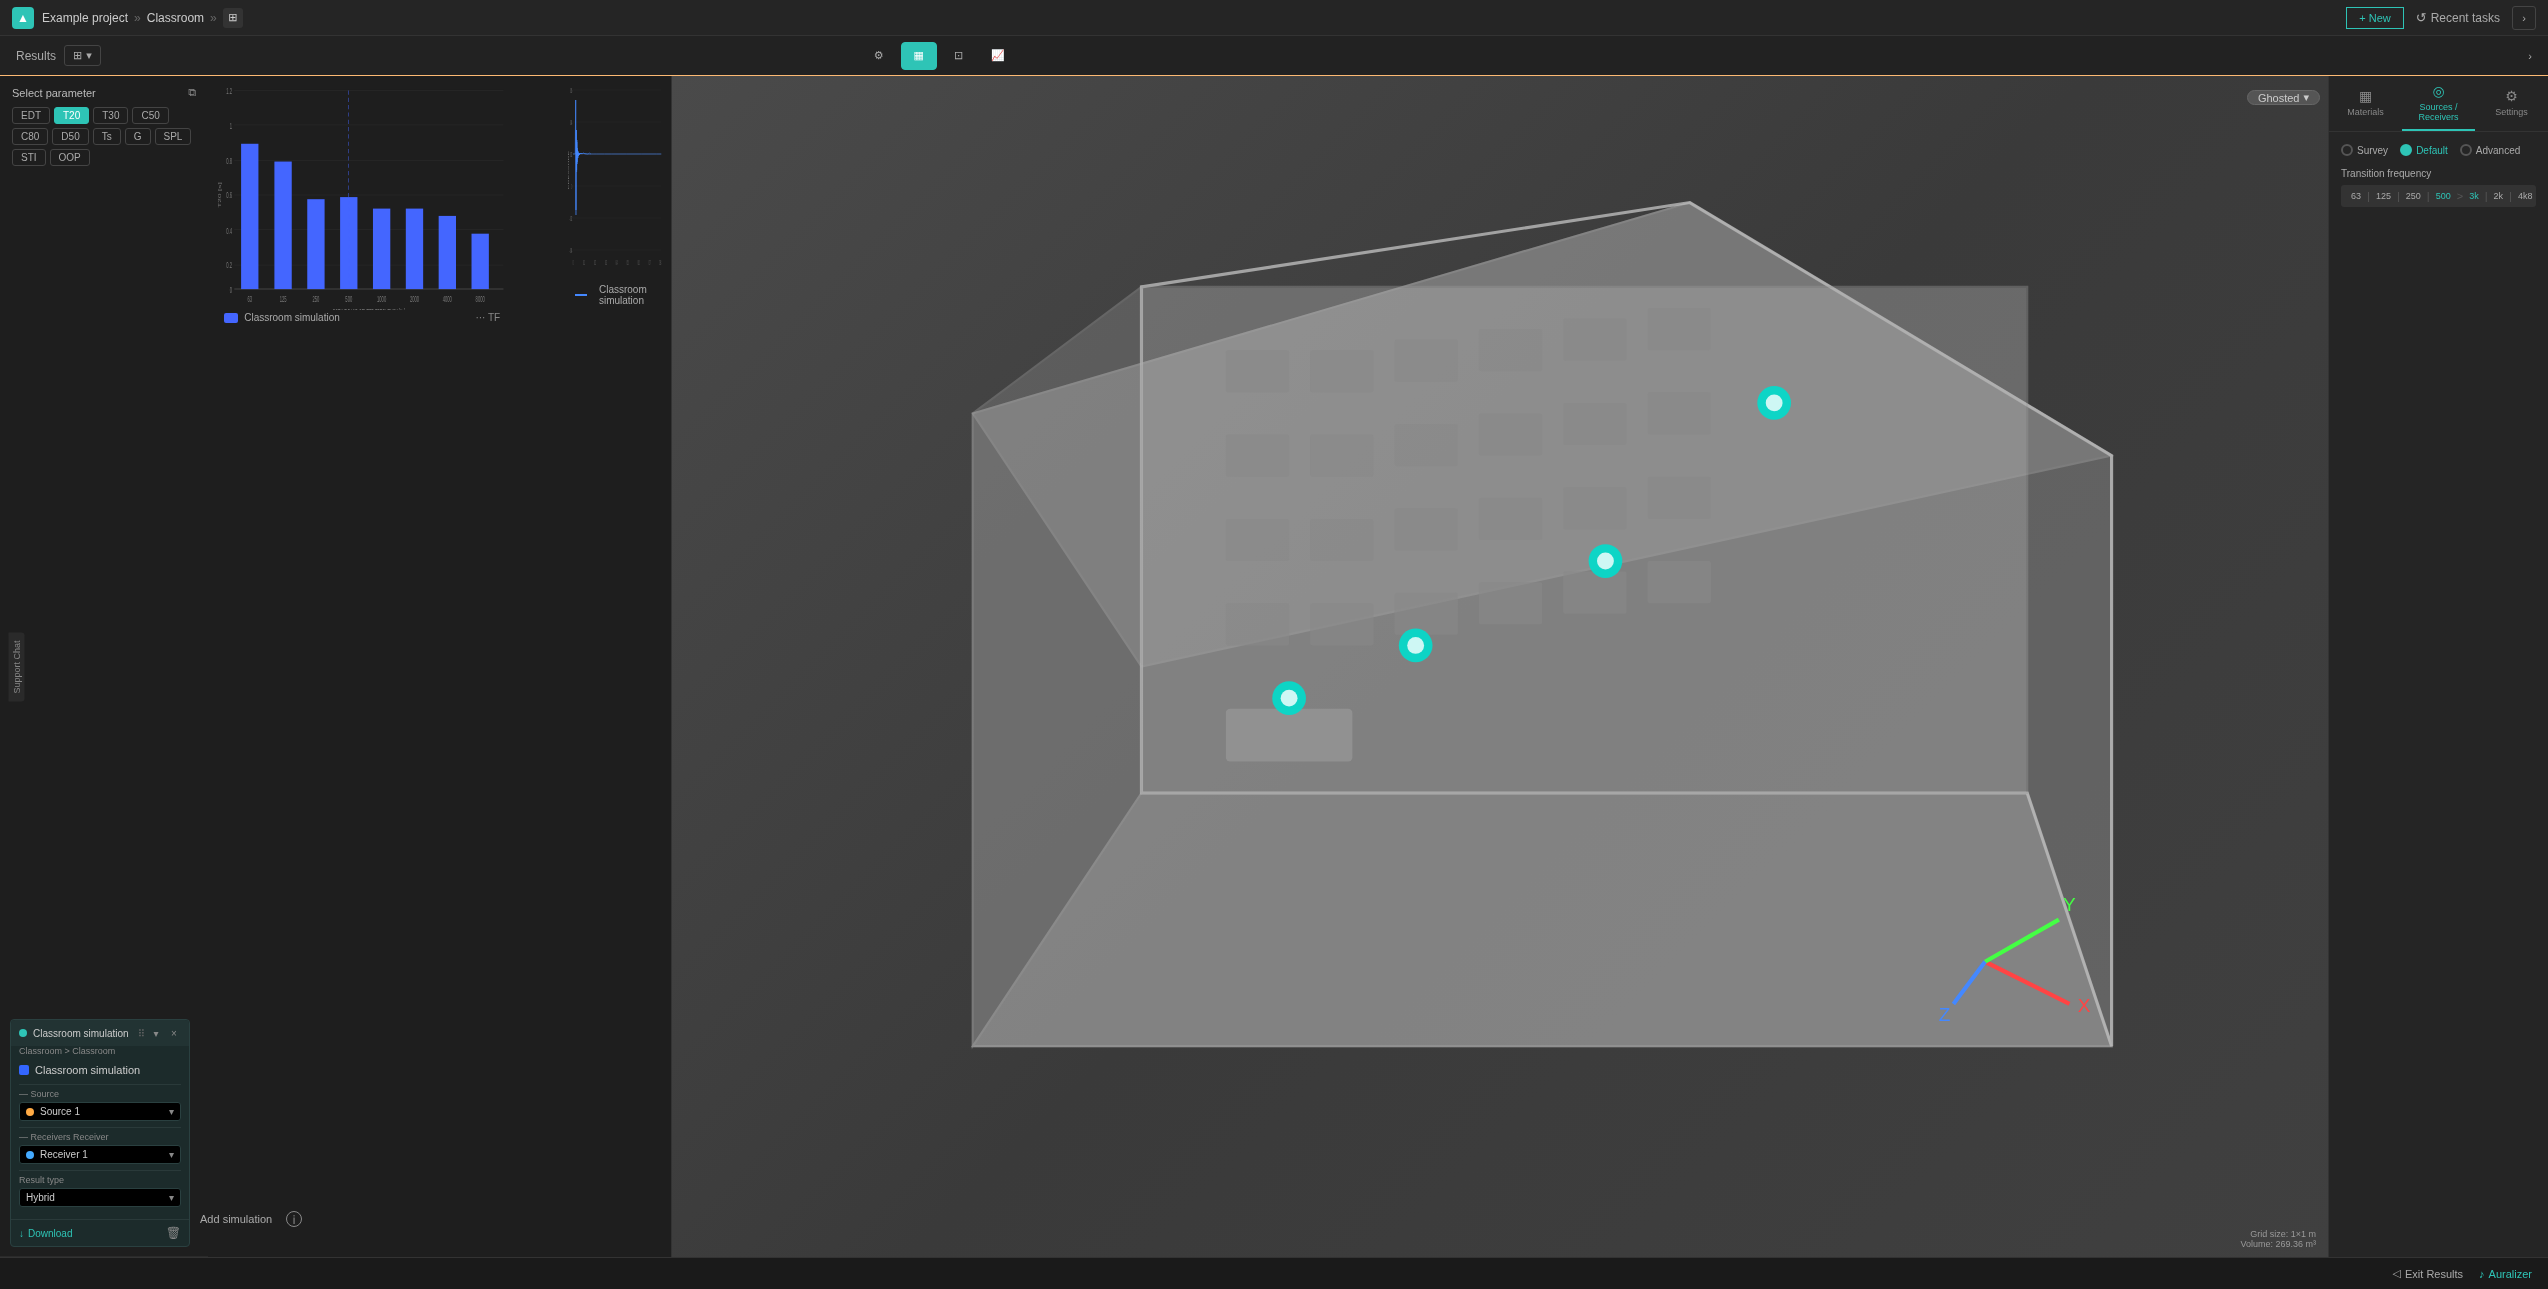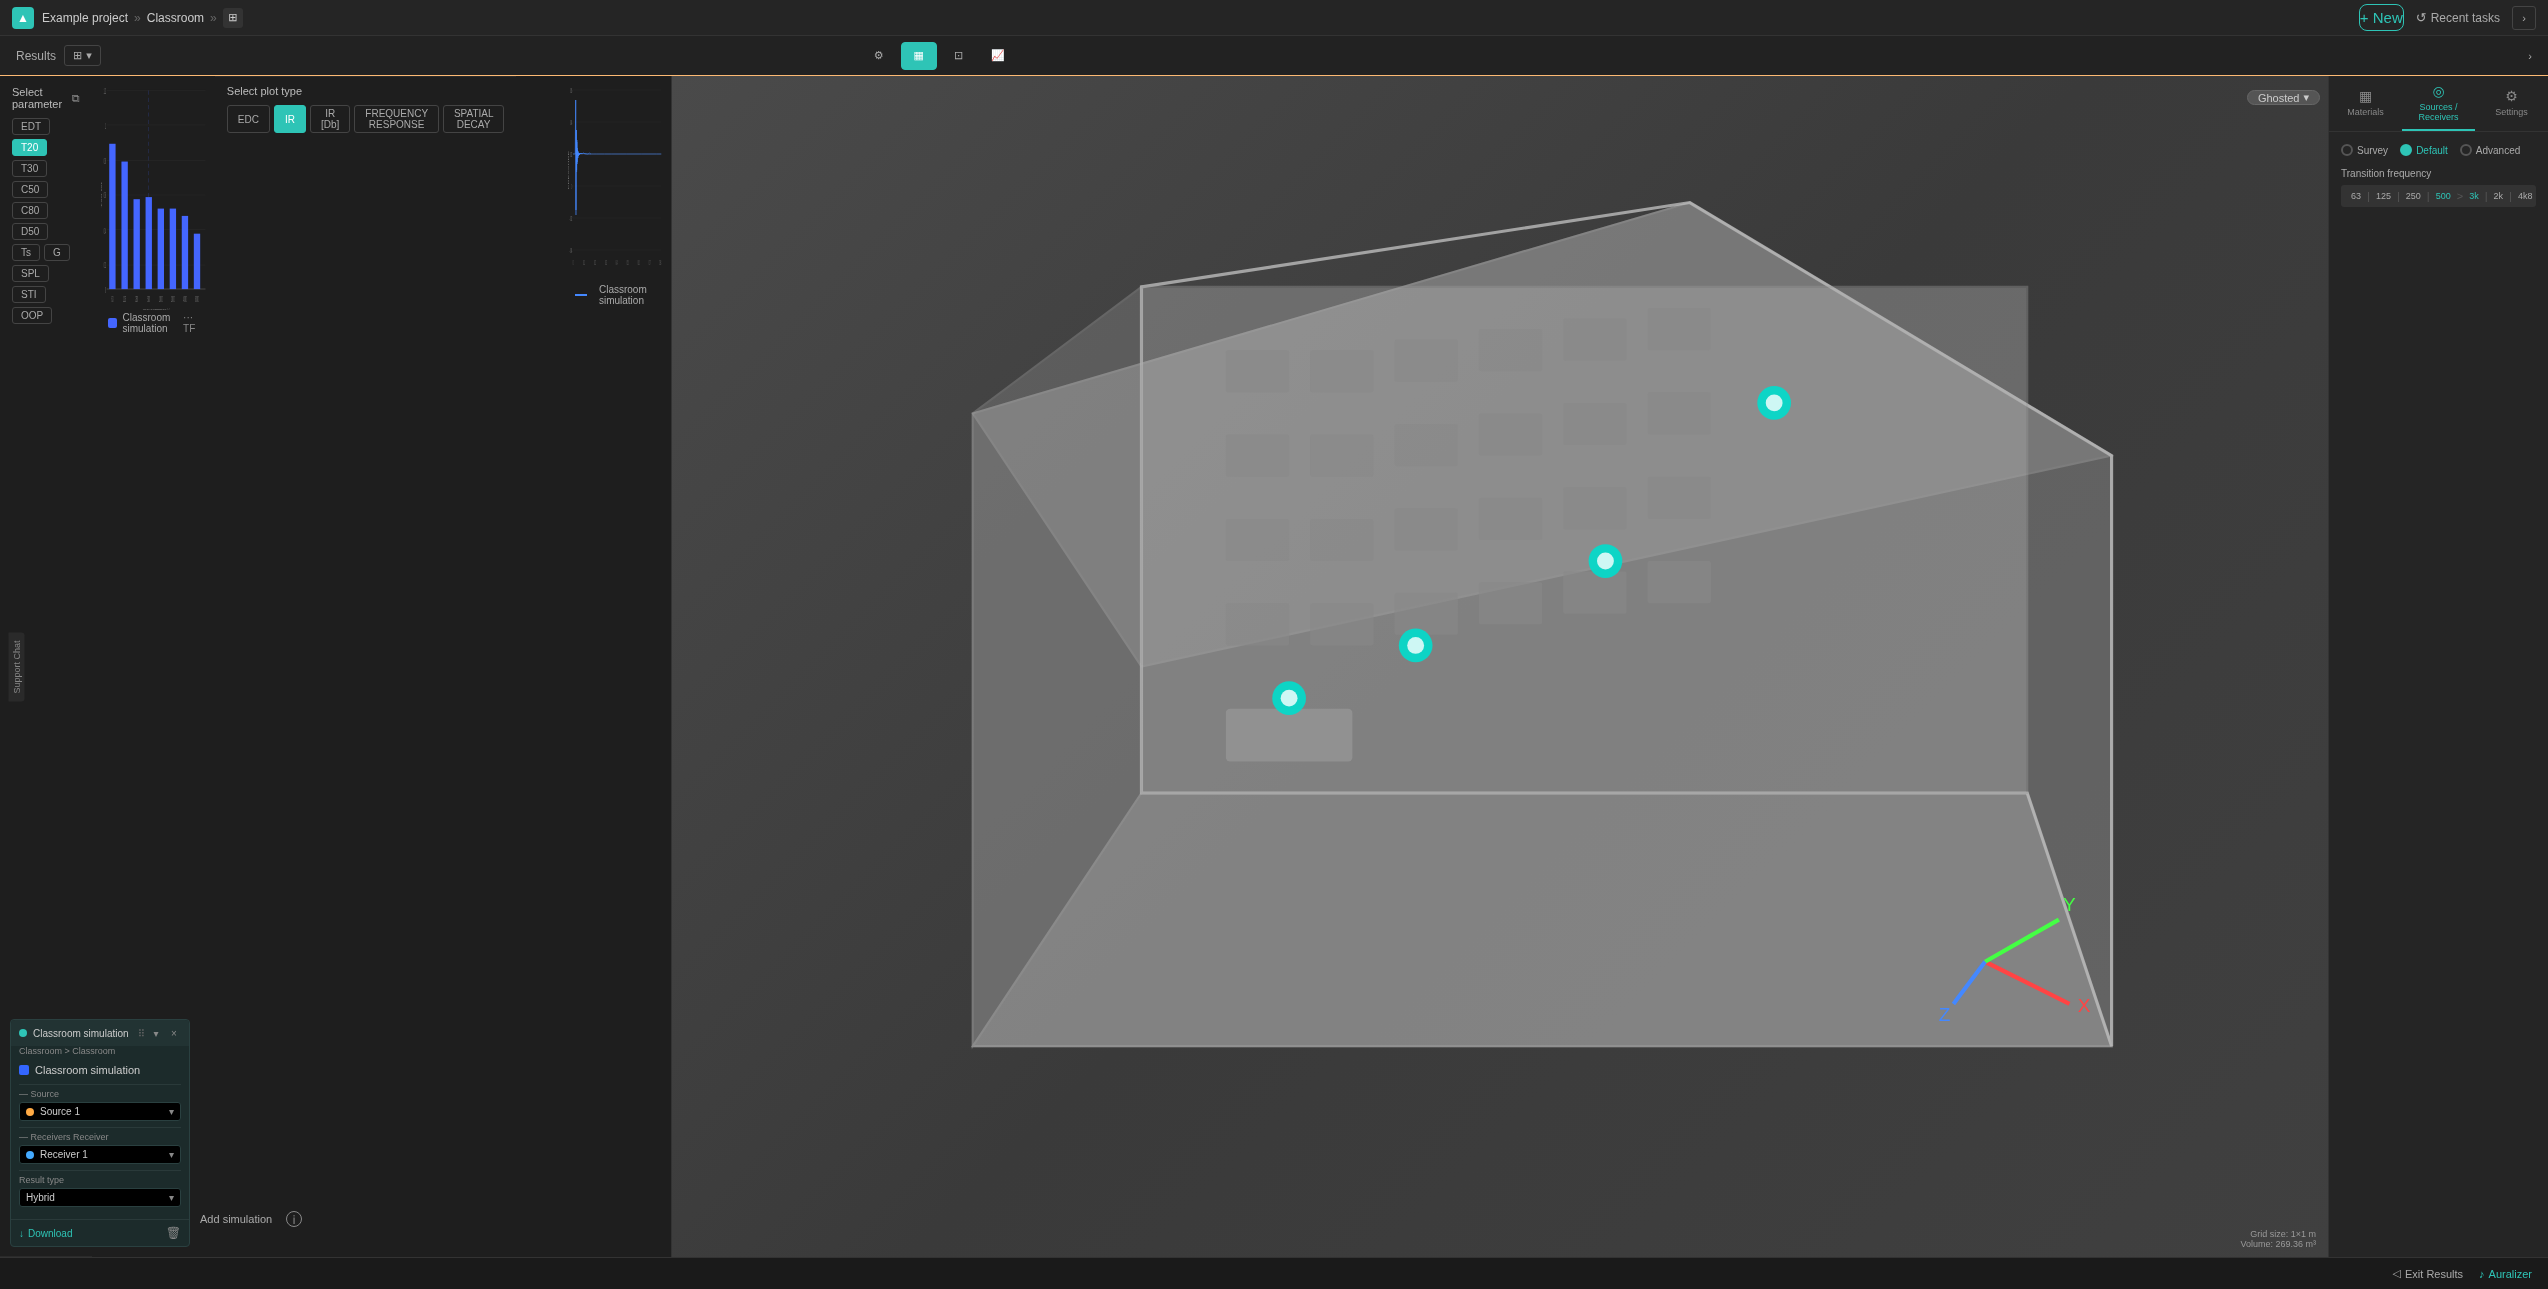--- a/index.html
+++ b/index.html
@@ -46,24 +46,24 @@
       cursor: pointer;
     }
     .top-bar-right {
       margin-left: auto;
       display: flex; align-items: center; gap: 12px;
     }
     .btn-new {
       background: transparent;
       border: 1px solid #2ec4b6;
       color: #2ec4b6;
-      padding: 4px 0;
-      border-radius: 8px;
-      cursor: pointer;
-      font-size: 15px;
+      padding: 4px 12px;
+      border-radius: 0;
+      cursor: pointer;
+      font-size: 11px;
     }
     .recent-tasks {
       color: #aaa; font-size: 12px;
       display: flex; align-items: center; gap: 4px;
       cursor: pointer;
     }
     .expand-btn {
       width: 24px; height: 24px;
       border: 1px solid #444;
       border-radius: 3px;
@@ -533,32 +533,20 @@
           <text x="335" y="225" fill="#777" font-size="8" text-anchor="middle">OCTAVE BAND CENTER FREQUENCY [Hz]</text>
         </svg>
       </div>
       <div style="display:flex; align-items:center; padding: 2px 8px;">
         <div style="width:14px;height:10px;background:#4466ff;border-radius:2px;margin-right:6px;"></div>
         <span style="color:#aaa;font-size:10px;">Classroom simulation</span>
         <span style="margin-left:auto;color:#888;font-size:10px;cursor:pointer;">··· TF</span>
       </div>
     </div>
 
-    <div class="plot-section">
-      <div class="section-header">
-        <span class="section-title">Select plot type</span>
-      </div>
-      <div class="plot-buttons">
-        <button class="plot-btn">EDC</button>
-        <button class="plot-btn active">IR</button>
-        <button class="plot-btn">IR [Db]</button>
-        <button class="plot-btn">FREQUENCY RESPONSE</button>
-        <button class="plot-btn">SPATIAL DECAY</button>
-      </div>
-    </div>
 
     <div class="ir-chart-area">
       <div class="ir-chart-container">
         <svg width="100%" height="190" viewBox="0 0 640 190" preserveAspectRatio="none">
 
           <line x1="40" y1="10" x2="630" y2="10" stroke="#333" stroke-width="0.5"></line>
           <line x1="40" y1="42" x2="630" y2="42" stroke="#333" stroke-width="0.5"></line>
           <line x1="40" y1="74" x2="630" y2="74" stroke="#444" stroke-width="1"></line>
           <line x1="40" y1="106" x2="630" y2="106" stroke="#333" stroke-width="0.5"></line>
           <line x1="40" y1="138" x2="630" y2="138" stroke="#333" stroke-width="0.5"></line>

